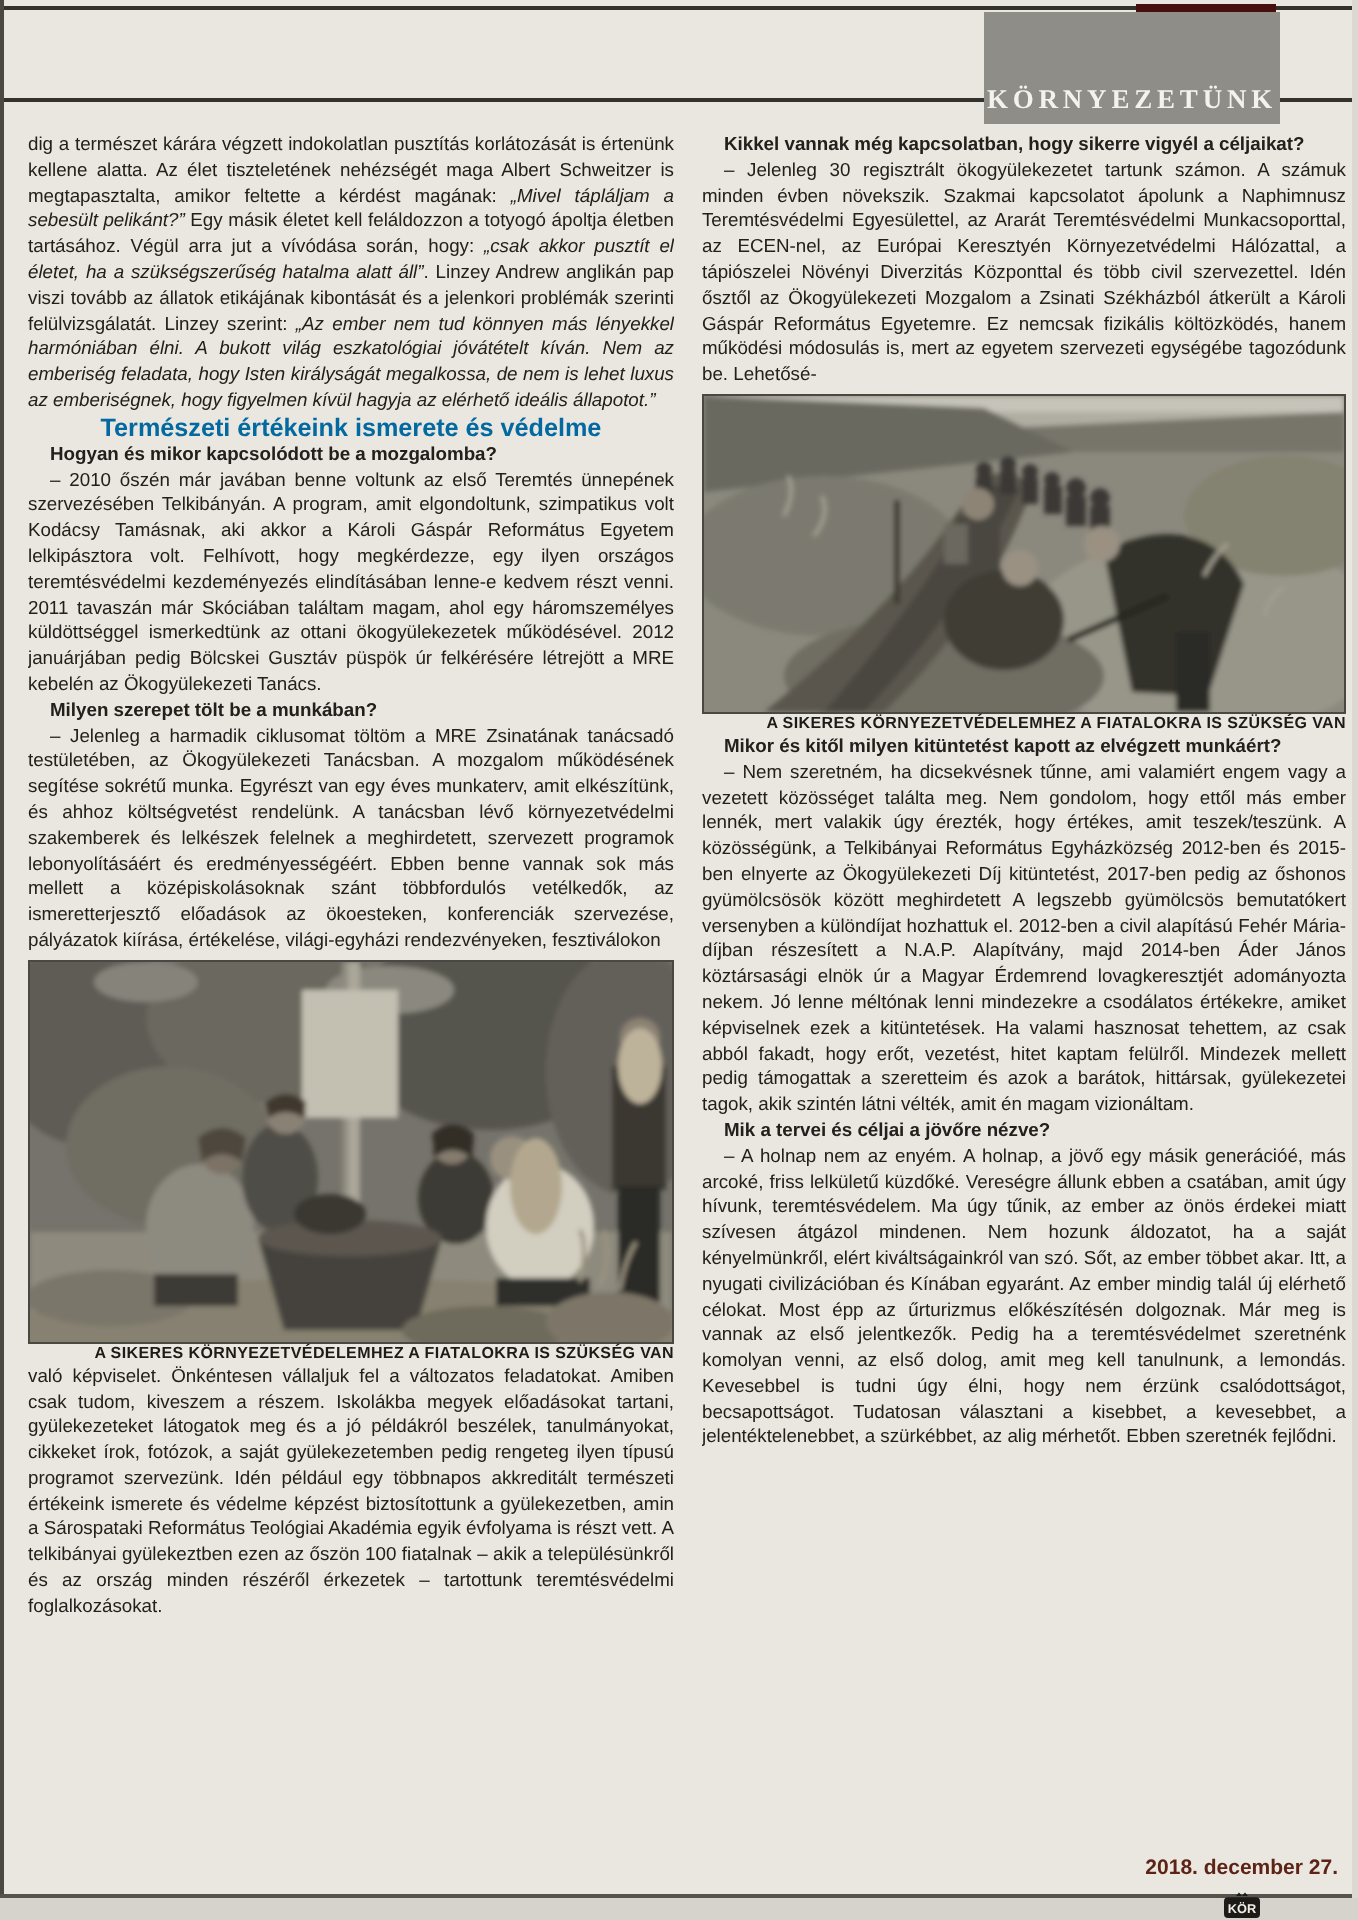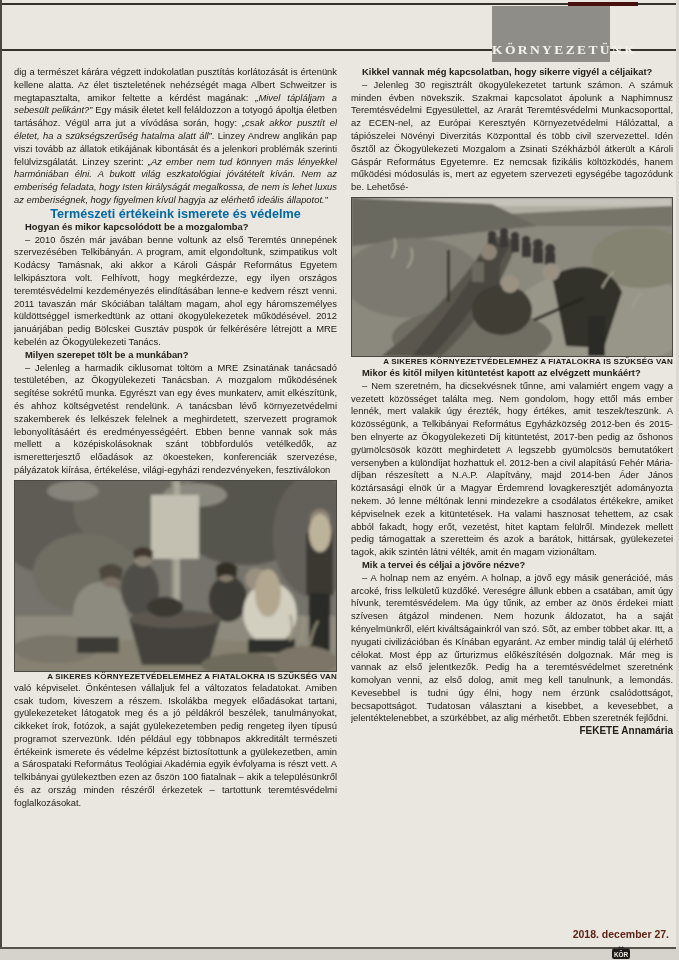--- a/index.html
+++ b/index.html
@@ -3,21 +3,21 @@
 <meta charset="utf-8">
 <style>
   html,body{margin:0;padding:0;}
   body{background:#b9b6af;font-family:"Liberation Sans",sans-serif;}
   .page{position:relative;width:679px;height:960px;background:#eae7e0;overflow:hidden;
         box-shadow:0 0 6px rgba(0,0,0,.4);}
   
   .edge{position:absolute;}
   .rule{position:absolute;background:#34322d;}
   
-  .section-box{position:absolute;left:492px;top:6px;width:118px;height:56px;background:#8e8d88;z-index:3;}
+  .section-box{position:absolute;left:492px;top:6px;width:148px;height:56px;background:#8e8d88;z-index:3;}
   .section-box .tag{position:absolute;bottom:4px;left:0;width:100%;text-align:center;
     font-family:"Liberation Serif",serif;font-weight:bold;font-size:13.5px;letter-spacing:2.4px;
     color:#f4f2ec;}
   
   .col{position:absolute;top:66px;width:323px;height:886px;overflow:hidden;
        font-size:9.4px;line-height:12.8px;color:#22201c;text-align:justify;}
   #colL{left:14px;}
   #colR{left:351px;width:322px;}
   .col p{margin:0;padding:0;}
   .q{font-weight:bold;text-indent:11px;}
@@ -167,21 +167,20 @@
           <path d="M40 60 q6 -12 2 -20 M55 70 q8 -10 4 -20 M250 90 q6 -12 12 -16 M280 110 q4 -12 10 -14" stroke="#a19e90" stroke-width="2" fill="none"></path>
         </g>
       </svg>
     </div>
     <p class="caption">A SIKERES KÖRNYEZETVÉDELEMHEZ A FIATALOKRA IS SZÜKSÉG VAN</p>
 
     <p class="q">Mikor és kitől milyen kitüntetést kapott az elvégzett munkáért?</p>
     <p class="a">– Nem szeretném, ha dicsekvésnek tűnne, ami valamiért engem vagy a vezetett közösséget találta meg. Nem gondolom, hogy ettől más ember lennék, mert valakik úgy érezték, hogy értékes, amit teszek/teszünk. A közösségünk, a Telkibányai Református Egyházközség 2012-ben és 2015-ben elnyerte az Ökogyülekezeti Díj kitüntetést, 2017-ben pedig az őshonos gyümölcsösök között meghirdetett A legszebb gyümölcsös bemutatókert versenyben a különdíjat hozhattuk el. 2012-ben a civil alapítású Fehér Mária-díjban részesített a N.A.P. Alapítvány, majd 2014-ben Áder János köztársasági elnök úr a Magyar Érdemrend lovagkeresztjét adományozta nekem. Jó lenne méltónak lenni mindezekre a csodálatos értékekre, amiket képviselnek ezek a kitüntetések. Ha valami hasznosat tehettem, az csak abból fakadt, hogy erőt, vezetést, hitet kaptam felülről. Mindezek mellett pedig támogattak a szeretteim és azok a barátok, hittársak, gyülekezetei tagok, akik szintén látni vélték, amit én magam vizionáltam.</p>
     <p class="q">Mik a tervei és céljai a jövőre nézve?</p>
     <p class="a">– A holnap nem az enyém. A holnap, a jövő egy másik generációé, más arcoké, friss lelkületű küzdőké. Vereségre állunk ebben a csatában, amit úgy hívunk, teremtésvédelem. Ma úgy tűnik, az ember az önös érdekei miatt szívesen átgázol mindenen. Nem hozunk áldozatot, ha a saját kényelmünkről, elért kiváltságainkról van szó. Sőt, az ember többet akar. Itt, a nyugati civilizációban és Kínában egyaránt. Az ember mindig talál új elérhető célokat. Most épp az űrturizmus előkészítésén dolgoznak. Már meg is vannak az első jelentkezők. Pedig ha a teremtésvédelmet szeretnénk komolyan venni, az első dolog, amit meg kell tanulnunk, a lemondás. Kevesebbel is tudni úgy élni, hogy nem érzünk csalódottságot, becsapottságot. Tudatosan választani a kisebbet, a kevesebbet, a jelentéktelenebbet, a szürkébbet, az alig mérhetőt. Ebben szeretnék fejlődni.</p>
-    <p class="byline">FEKETE Annamária</p>
   </div>
 
   <div class="footer">
     <span class="date">2018. december 27.</span>
     <span class="kor-badge">
       <svg width="20" height="14" viewBox="0 0 20 14">
         <path d="M7 2 L8.5 0.2 L10 2 L11.5 0.2 L13 2 Z" fill="#1d1b18"></path>
         <rect x="1" y="2.6" width="18" height="10.4" rx="2" fill="#1d1b18"></rect>
         <text x="10" y="10.6" text-anchor="middle" font-family="Liberation Sans, sans-serif" font-size="6.4" font-weight="bold" fill="#efece4">KÖR</text>
       </svg>

